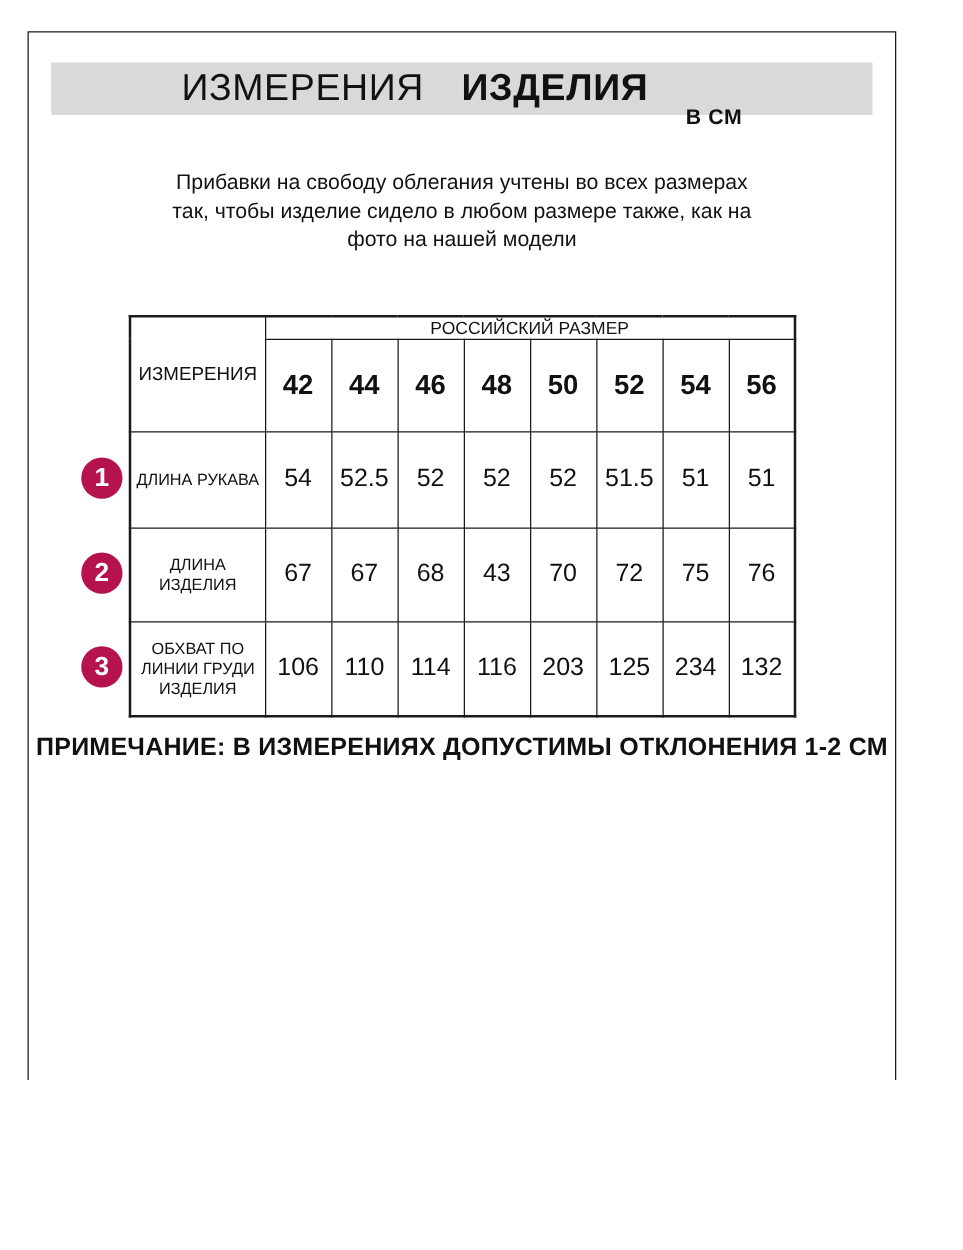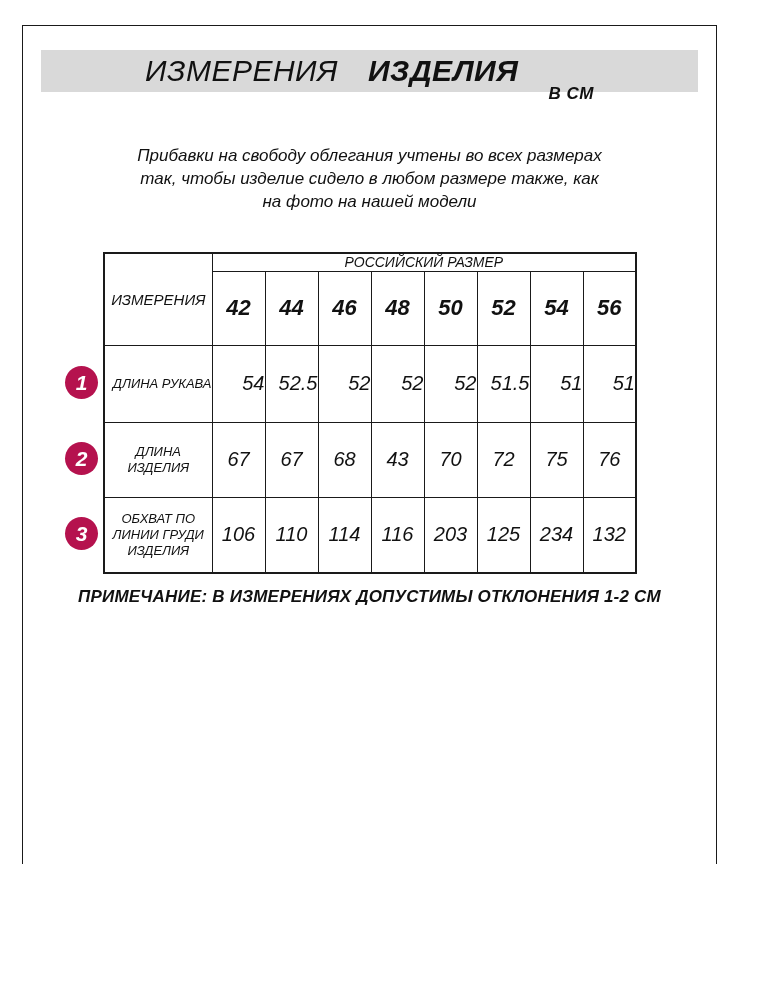--- a/index.html
+++ b/index.html
@@ -8,21 +8,20 @@
     background: #ffffff;
     font-family: "Liberation Sans", sans-serif;
     color: #111;
   }
   .page {
     position: relative;
     width: 770px;
     height: 864px;
     background: #fff;
     overflow: hidden;
-    font-style: italic;
   }
   .frame {
     position: absolute;
     left: 22px;
     top: 25px;
     width: 695px;
     height: 922px;
     border: 1.5px solid var(--border, #1a1a1a);
     box-sizing: border-box;
   }
@@ -46,21 +45,21 @@
     position: absolute;
     top: 76px;
     left: 0; right: 0;
     text-align: center;
     font-size: 23px;
   }
   .desc {
     position: absolute;
     top: 104px;
     left: 0; right: 0;
-    margin: 14px auto;
+    margin: 4px auto;
     width: 482px;
     text-align: center;
     font-size: 17px;
     line-height: 23px;
   }
   .size-table {
     position: absolute;
     left: 80px;
     top: 226px;
     border-collapse: collapse;
@@ -71,21 +70,21 @@
     border: 1.5px solid var(--border, #1a1a1a);
     text-align: center;
     vertical-align: middle;
     padding: 0;
     box-sizing: border-box;
   }
   .col-label { width: 108px; }
   .col-size  { width: 53px; margin-left: 44px;  }
   .row-group td { height: 18px; }
   .row-sizes td { height: 74px; }
-  .row-r1 td { height: 77px; text-align: right; }
+  .row-r1 td { height: 77px; }
   .row-r2 td { height: 75px; }
   .row-r3 td { height: 76px; }
   .cell-corner { font-size: 15px; }
   .cell-group  { font-size: 14px; }
   .cell-size   { font-size: 22px; font-weight: bold; }
   .cell-rowlabel {
     font-size: 13px;
     line-height: 16px;
     white-space: pre-line;
   }
@@ -105,21 +104,21 @@
     justify-content: center;
   }
   .badge-1 { top: 340px; }
   .badge-2 { top: 416px; }
   .badge-3 { top: 491px; }
   .note {
     position: absolute;
     top: 561px;
     left: 0; right: 0;
     text-align: center;
-    font-size: 17px;
+    font-size: 20px;
     font-weight: bold;
     letter-spacing: 0.2px;
   }
 </style>
 </head>
 <body>
 
 <div class="page">
   <div class="frame">
 

